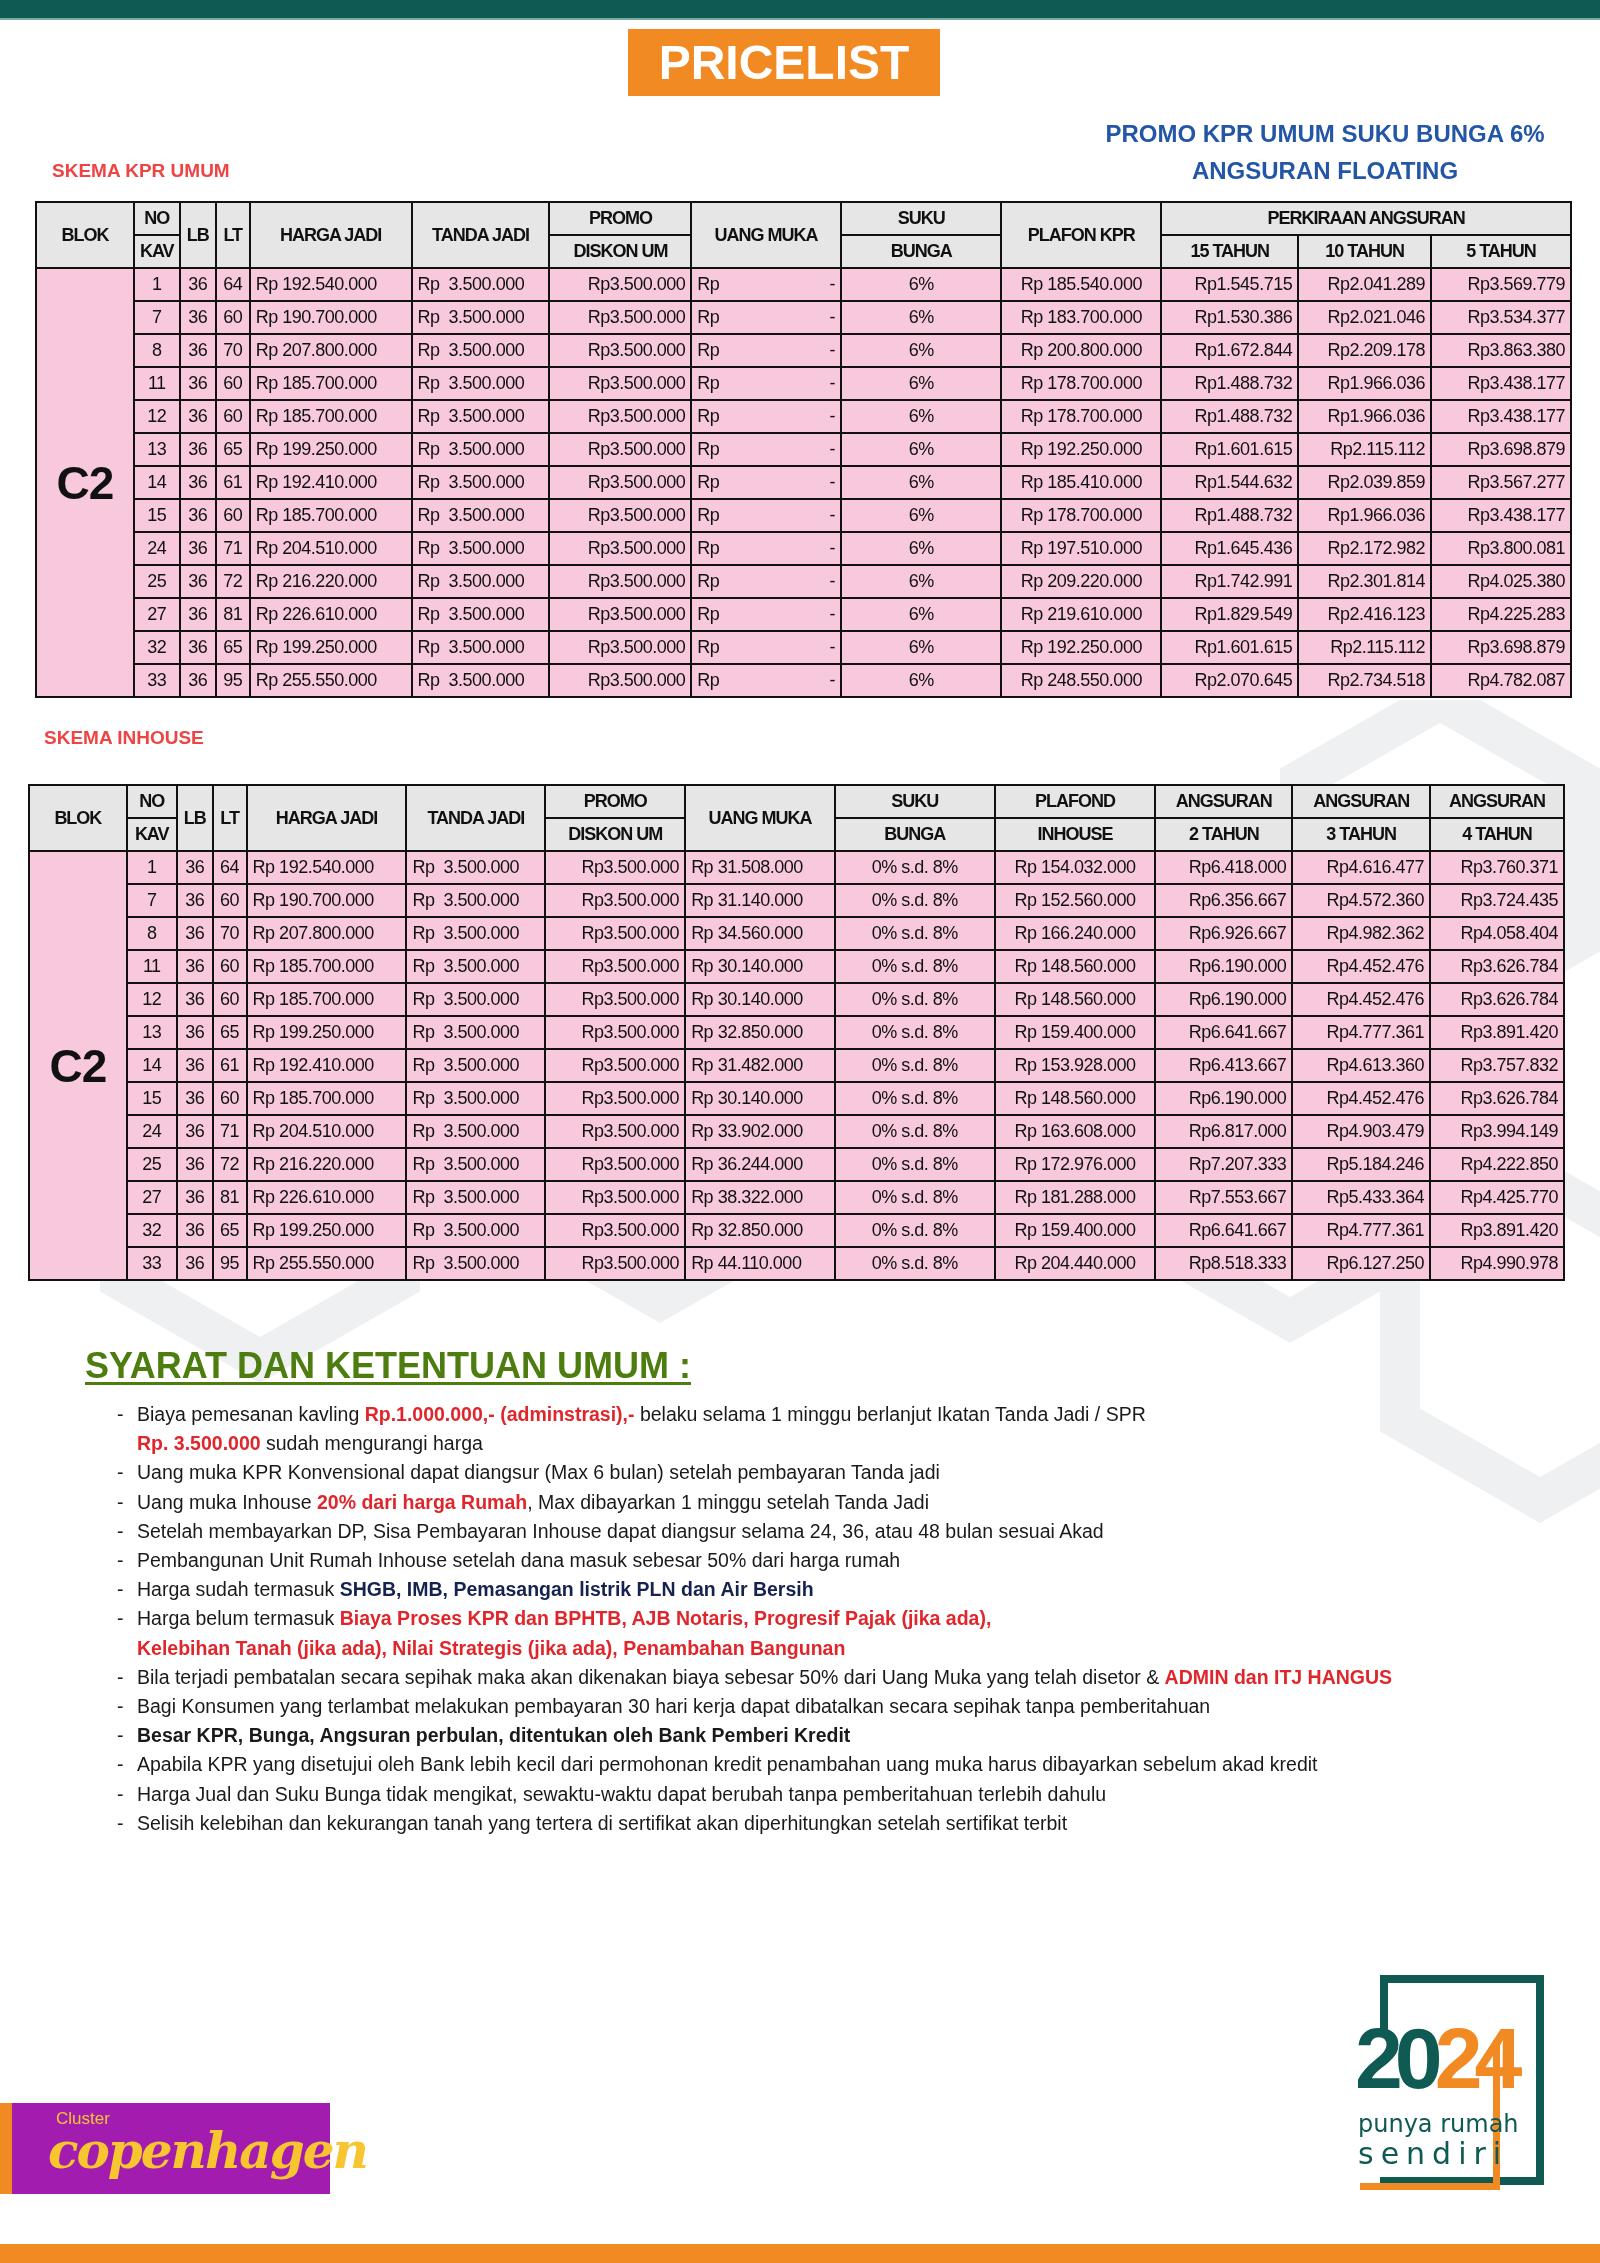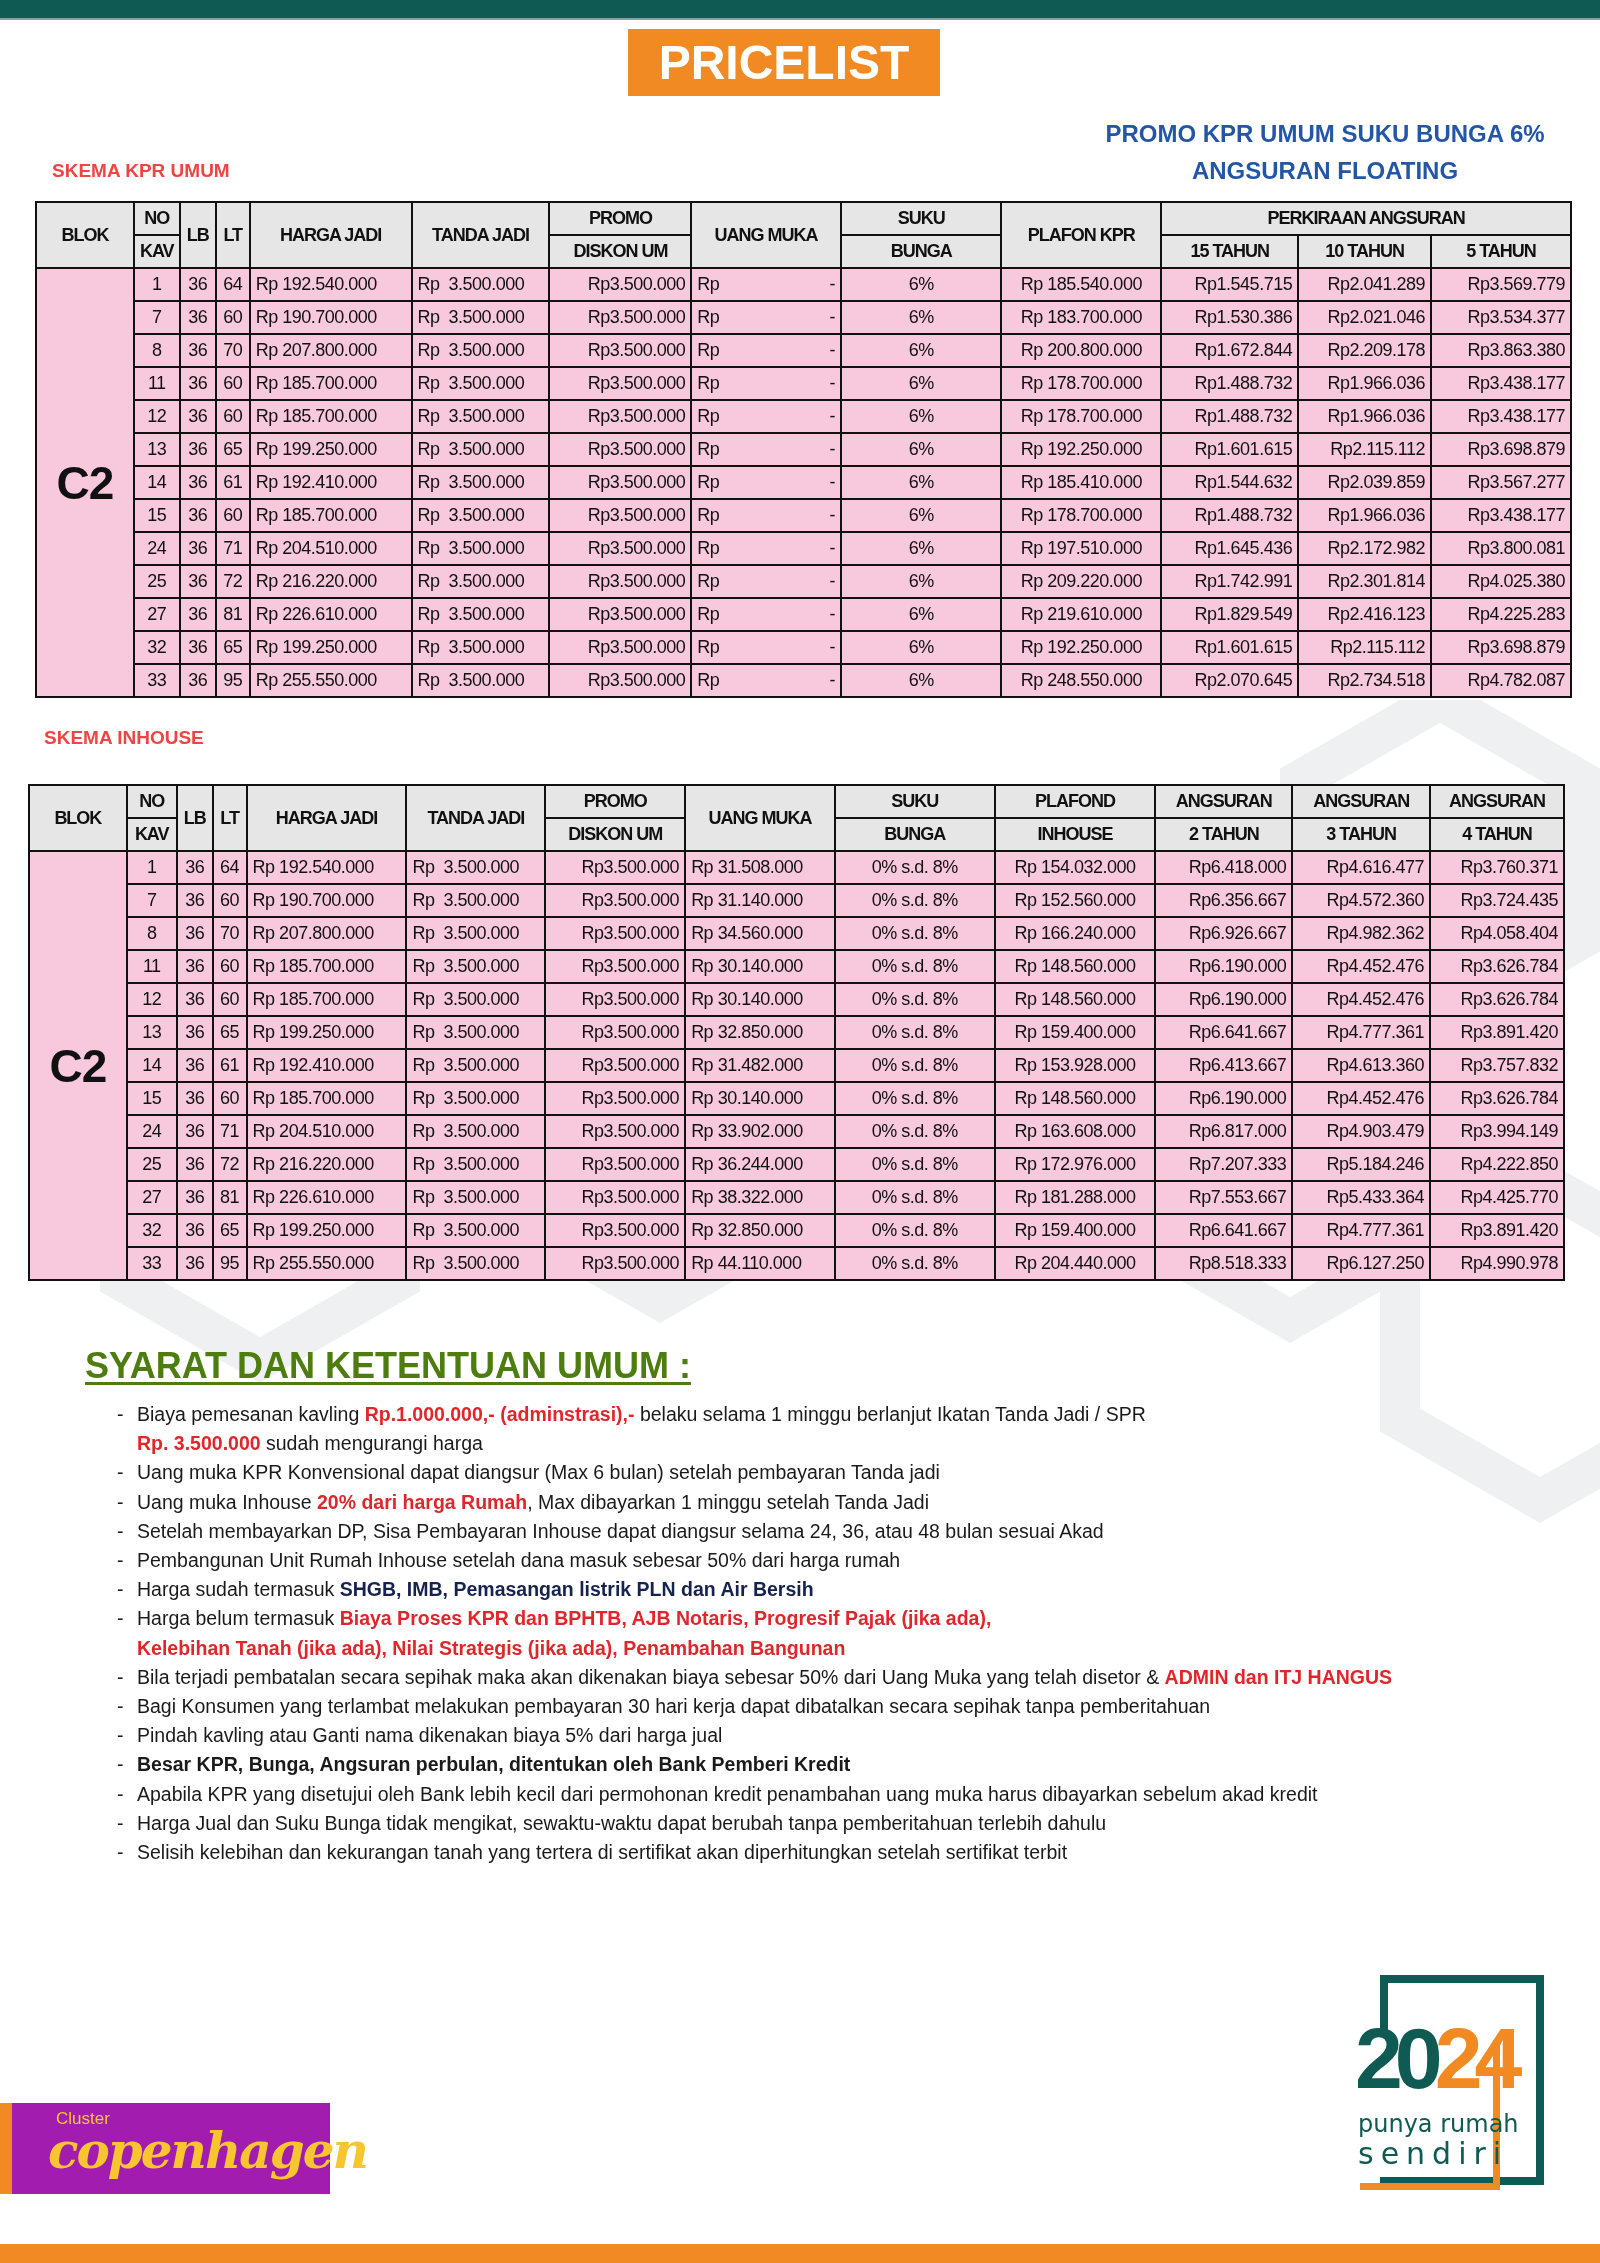--- a/index.html
+++ b/index.html
@@ -605,21 +605,20 @@
     <li class="cont"><span class="red">Rp. 3.500.000</span><span> sudah mengurangi harga</span></li>
     <li><span>Uang muka KPR Konvensional dapat diangsur (Max 6 bulan) setelah pembayaran Tanda jadi</span></li>
     <li><span>Uang muka Inhouse </span><span class="red">20% dari harga Rumah</span><span>, Max dibayarkan 1 minggu setelah Tanda Jadi</span></li>
     <li><span>Setelah membayarkan DP, Sisa Pembayaran Inhouse dapat diangsur selama 24, 36, atau 48 bulan sesuai Akad</span></li>
     <li><span>Pembangunan Unit Rumah Inhouse setelah dana masuk sebesar 50% dari harga rumah</span></li>
     <li><span>Harga sudah termasuk </span><span class="navy">SHGB, IMB, Pemasangan listrik PLN dan Air Bersih</span></li>
     <li><span>Harga belum termasuk </span><span class="red">Biaya Proses KPR dan BPHTB, AJB Notaris, Progresif Pajak (jika ada),</span></li>
     <li class="cont"><span class="red">Kelebihan Tanah (jika ada), Nilai Strategis (jika ada), Penambahan Bangunan</span></li>
     <li><span>Bila terjadi pembatalan secara sepihak maka akan dikenakan biaya sebesar 50% dari Uang Muka yang telah disetor &amp; </span><span class="red">ADMIN dan ITJ HANGUS</span></li>
     <li><span>Bagi Konsumen yang terlambat melakukan pembayaran 30 hari kerja dapat dibatalkan secara sepihak tanpa pemberitahuan</span></li>
-    <li><span>Pindah kavling atau Ganti nama dikenakan biaya 5% dari harga jual</span></li>
     <li><span class="bold">Besar KPR, Bunga, Angsuran perbulan, ditentukan oleh Bank Pemberi Kredit</span></li>
     <li><span>Apabila KPR yang disetujui oleh Bank lebih kecil dari permohonan kredit penambahan uang muka harus dibayarkan sebelum akad kredit</span></li>
     <li><span>Harga Jual dan Suku Bunga tidak mengikat, sewaktu-waktu dapat berubah tanpa pemberitahuan terlebih dahulu</span></li>
     <li><span>Selisih kelebihan dan kekurangan tanah yang tertera di sertifikat akan diperhitungkan setelah sertifikat terbit</span></li>
   </ul>
 
 <div class="logo-left">
   <span class="small">Cluster</span>
   <span class="script">copenhagen</span>
 </div>

